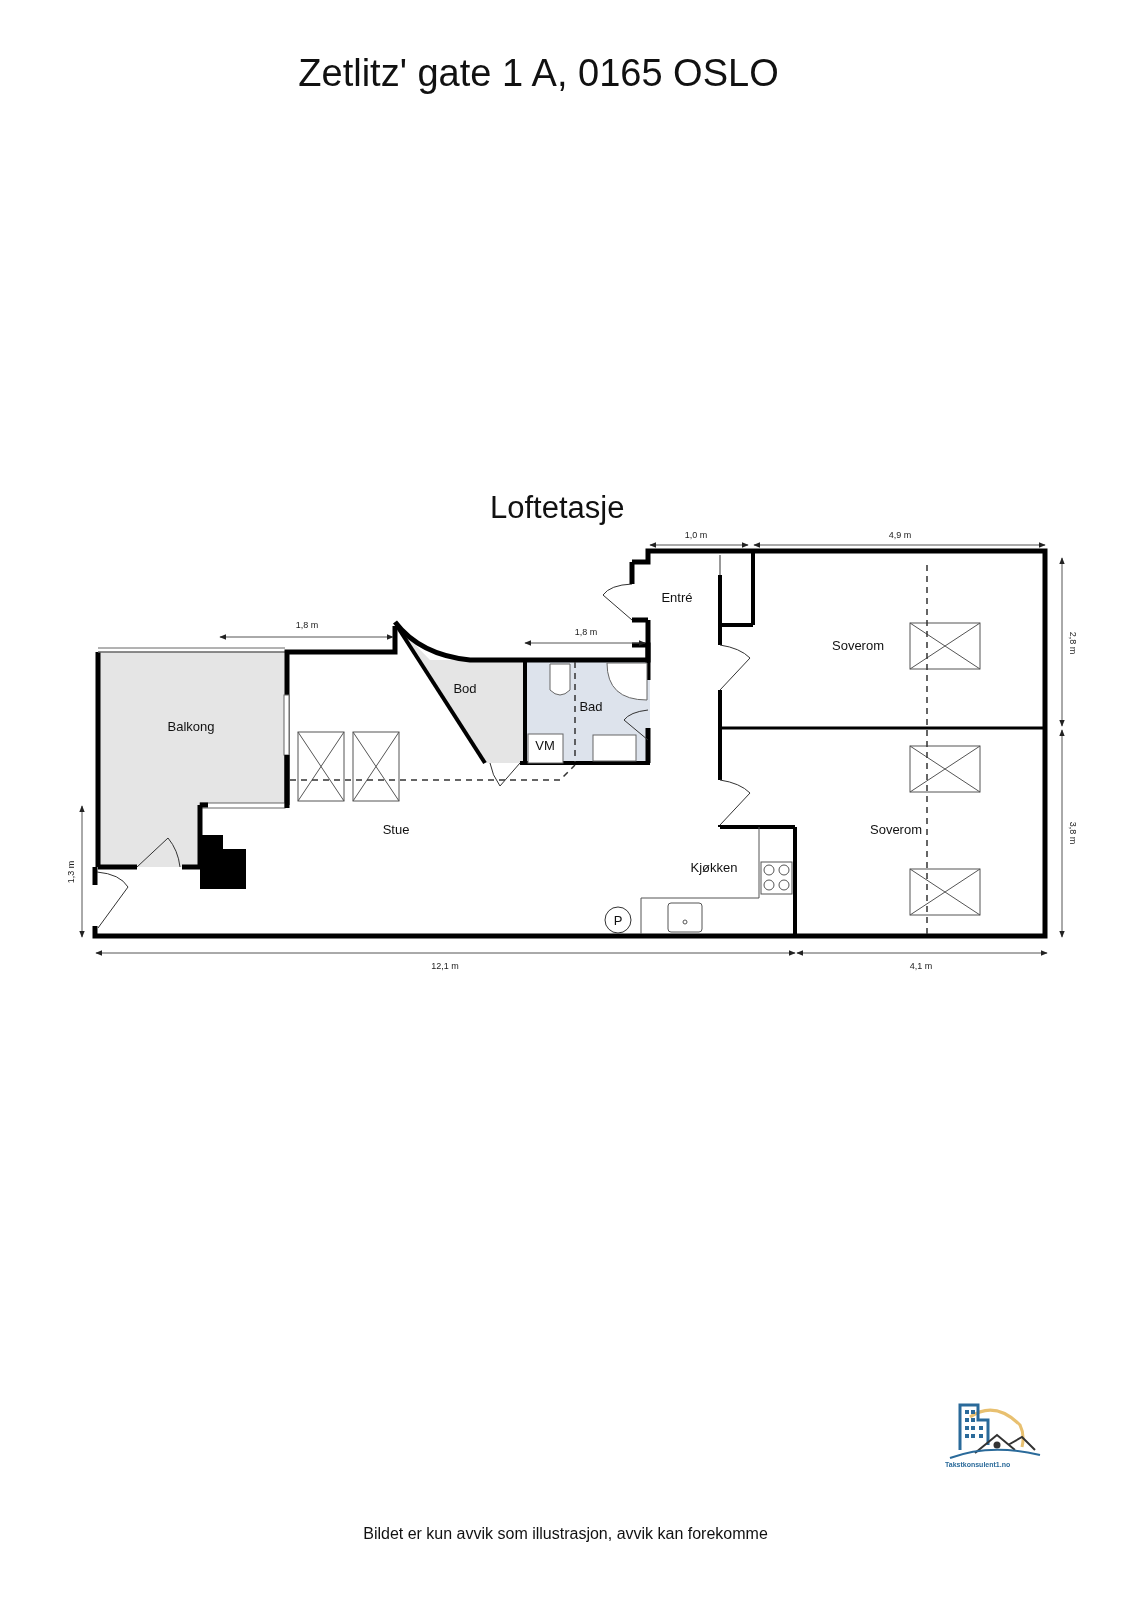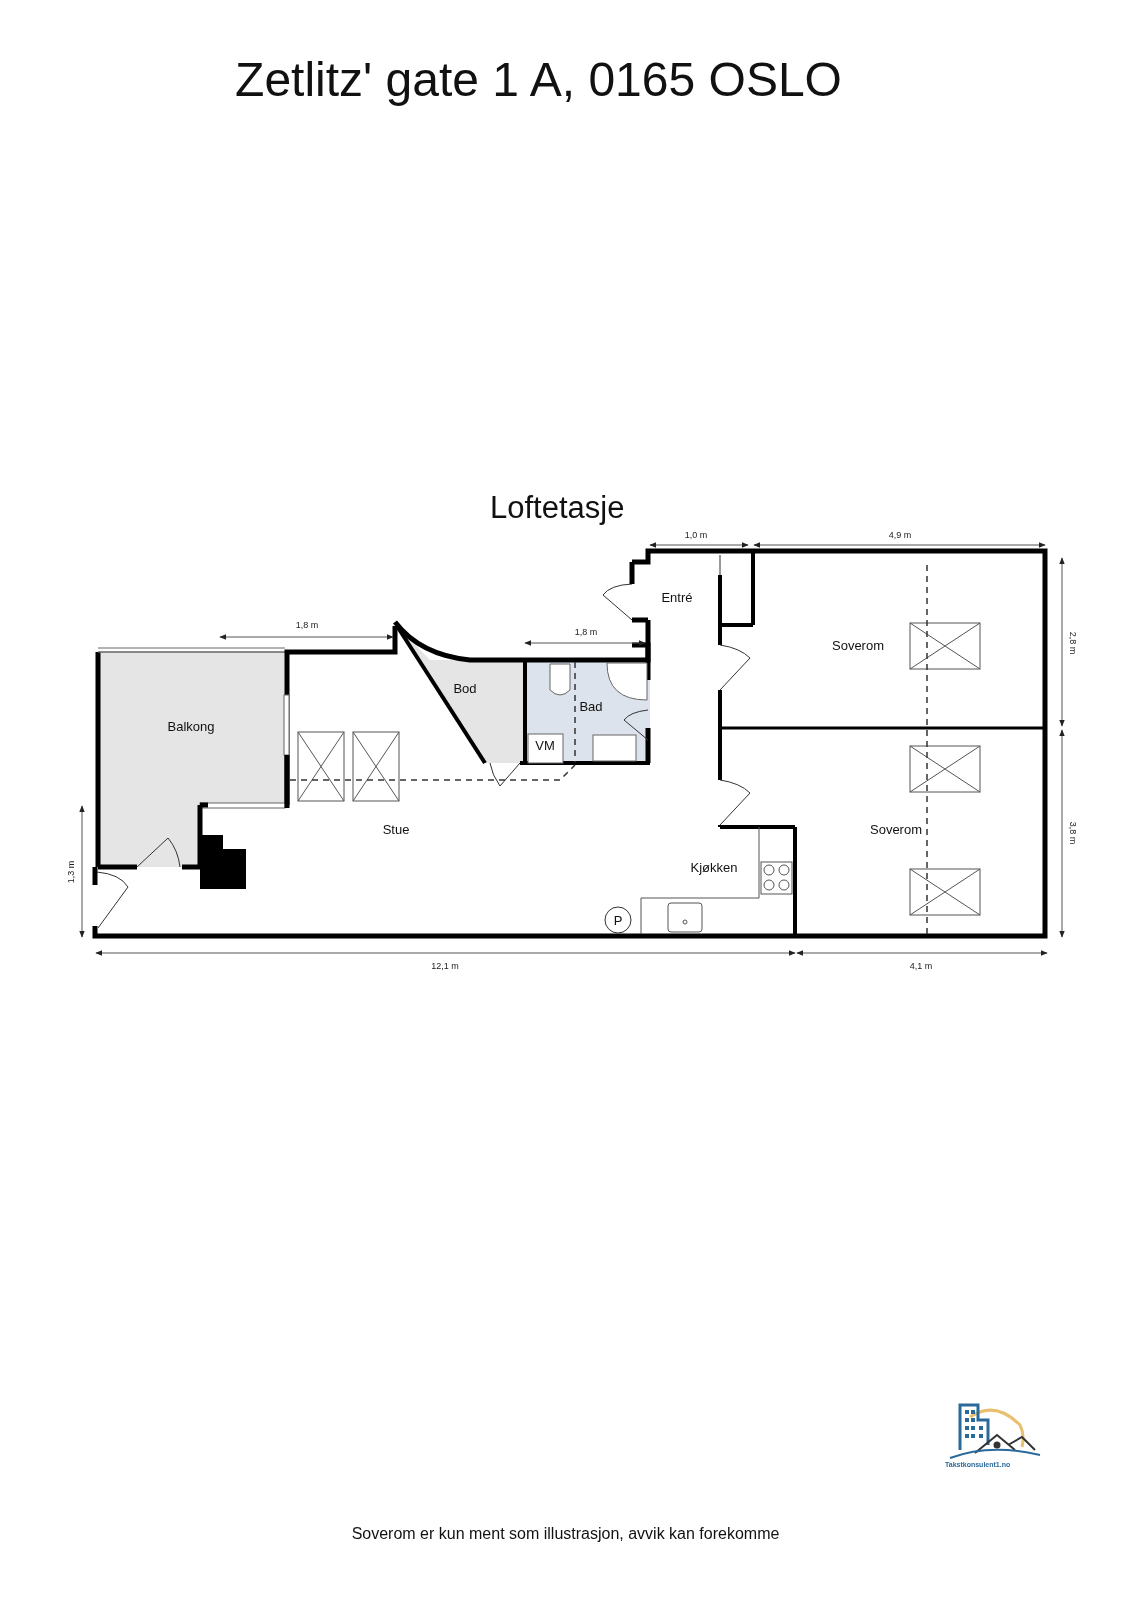--- a/index.html
+++ b/index.html
@@ -1,17 +1,17 @@
 <!DOCTYPE html>
 <html><head>
 <meta charset="utf-8">
 <style>
   html, body { margin: 0; padding: 0; background: #ffffff; }
   body { width: 1131px; height: 1600px; position: relative; overflow: hidden; font-family: "Liberation Sans", sans-serif; color: #111; }
-  .title { position: absolute; left: 0; width: 1077px; top: 52px; text-align: center; font-size: 48px; color: #111; }
+  .title { position: absolute; left: 0; width: 1077px; top: 52px; text-align: center; font-size: 38px; color: #111; }
   .floor-title { position: absolute; left: 490px; top: 490px; font-size: 31px; color: #111; text-align: center; }
   .plan { position: absolute; left: 0; top: 0; }
   .footer { position: absolute; left: 0; width: 1131px; top: 1525px; text-align: center; font-size: 16px; color: #111; }
   .logo { position: absolute; left: 940px; top: 1395px; width: 110px; height: 80px; }
   .logo-text { position: absolute; left: 945px; top: 1461px; font-size: 7px; color: #2a6a9a; font-weight: bold; }
   .room-label { font-family: "Liberation Sans", sans-serif; font-size: 13px; fill: #111; }
   .dim-label { font-family: "Liberation Sans", sans-serif; font-size: 9px; fill: #222; }
 </style>
 </head>
 <body>
@@ -187,13 +187,13 @@
     <rect x="25" y="39" width="4" height="4"></rect>
       <rect x="31" y="39" width="4" height="4"></rect>
       <rect x="39" y="39" width="4" height="4"></rect>
   </g>
   <path d="M35,58 L57,40 L75,55 M68,50 L82,42 L95,55" fill="none" stroke="#333" stroke-width="2"></path>
   <circle cx="57" cy="50" r="3.5" fill="#333"></circle>
   <path d="M10,63 Q50,48 100,60" fill="none" stroke="#2a6a9a" stroke-width="2"></path>
 </svg>
 <div class="logo-text">Takstkonsulent1.no</div>
 
-<div class="footer">Soverom er kun ment som illustrasjon, avvik kan forekomme</div>
+<div class="footer">Bildet er kun avvik som illustrasjon, avvik kan forekomme</div>
 
 </body></html>

